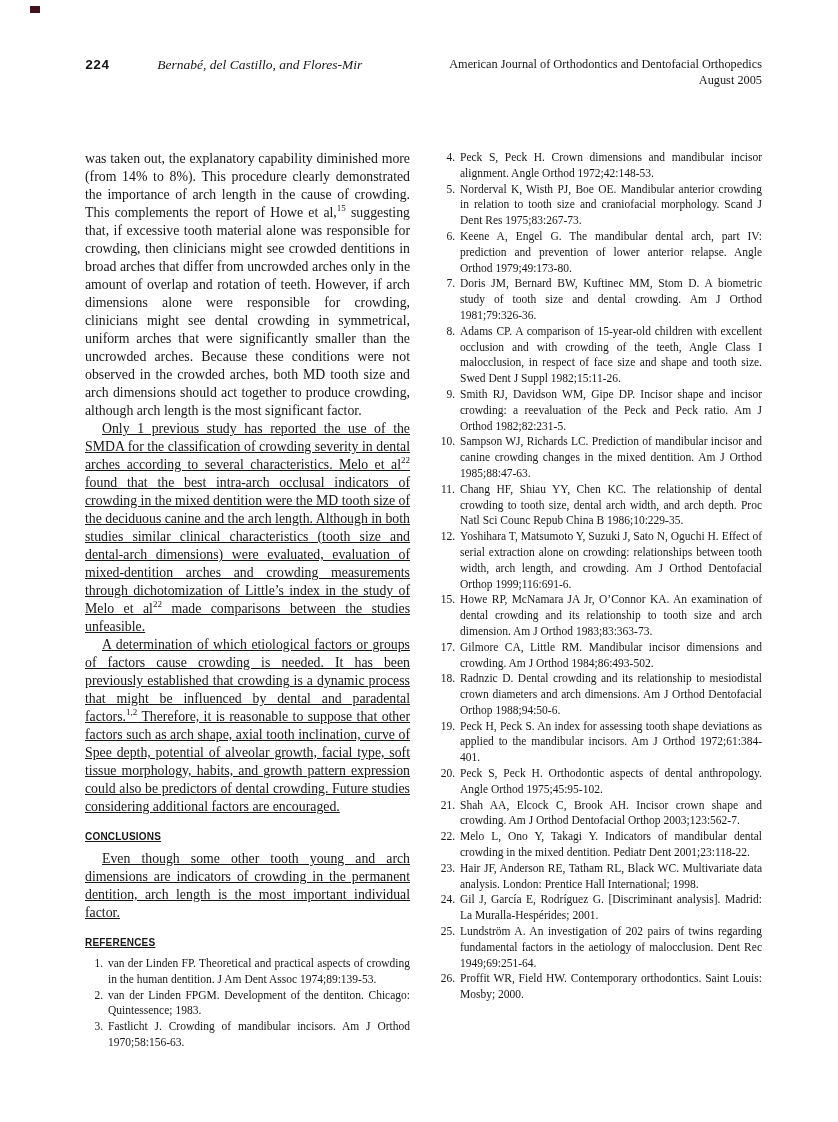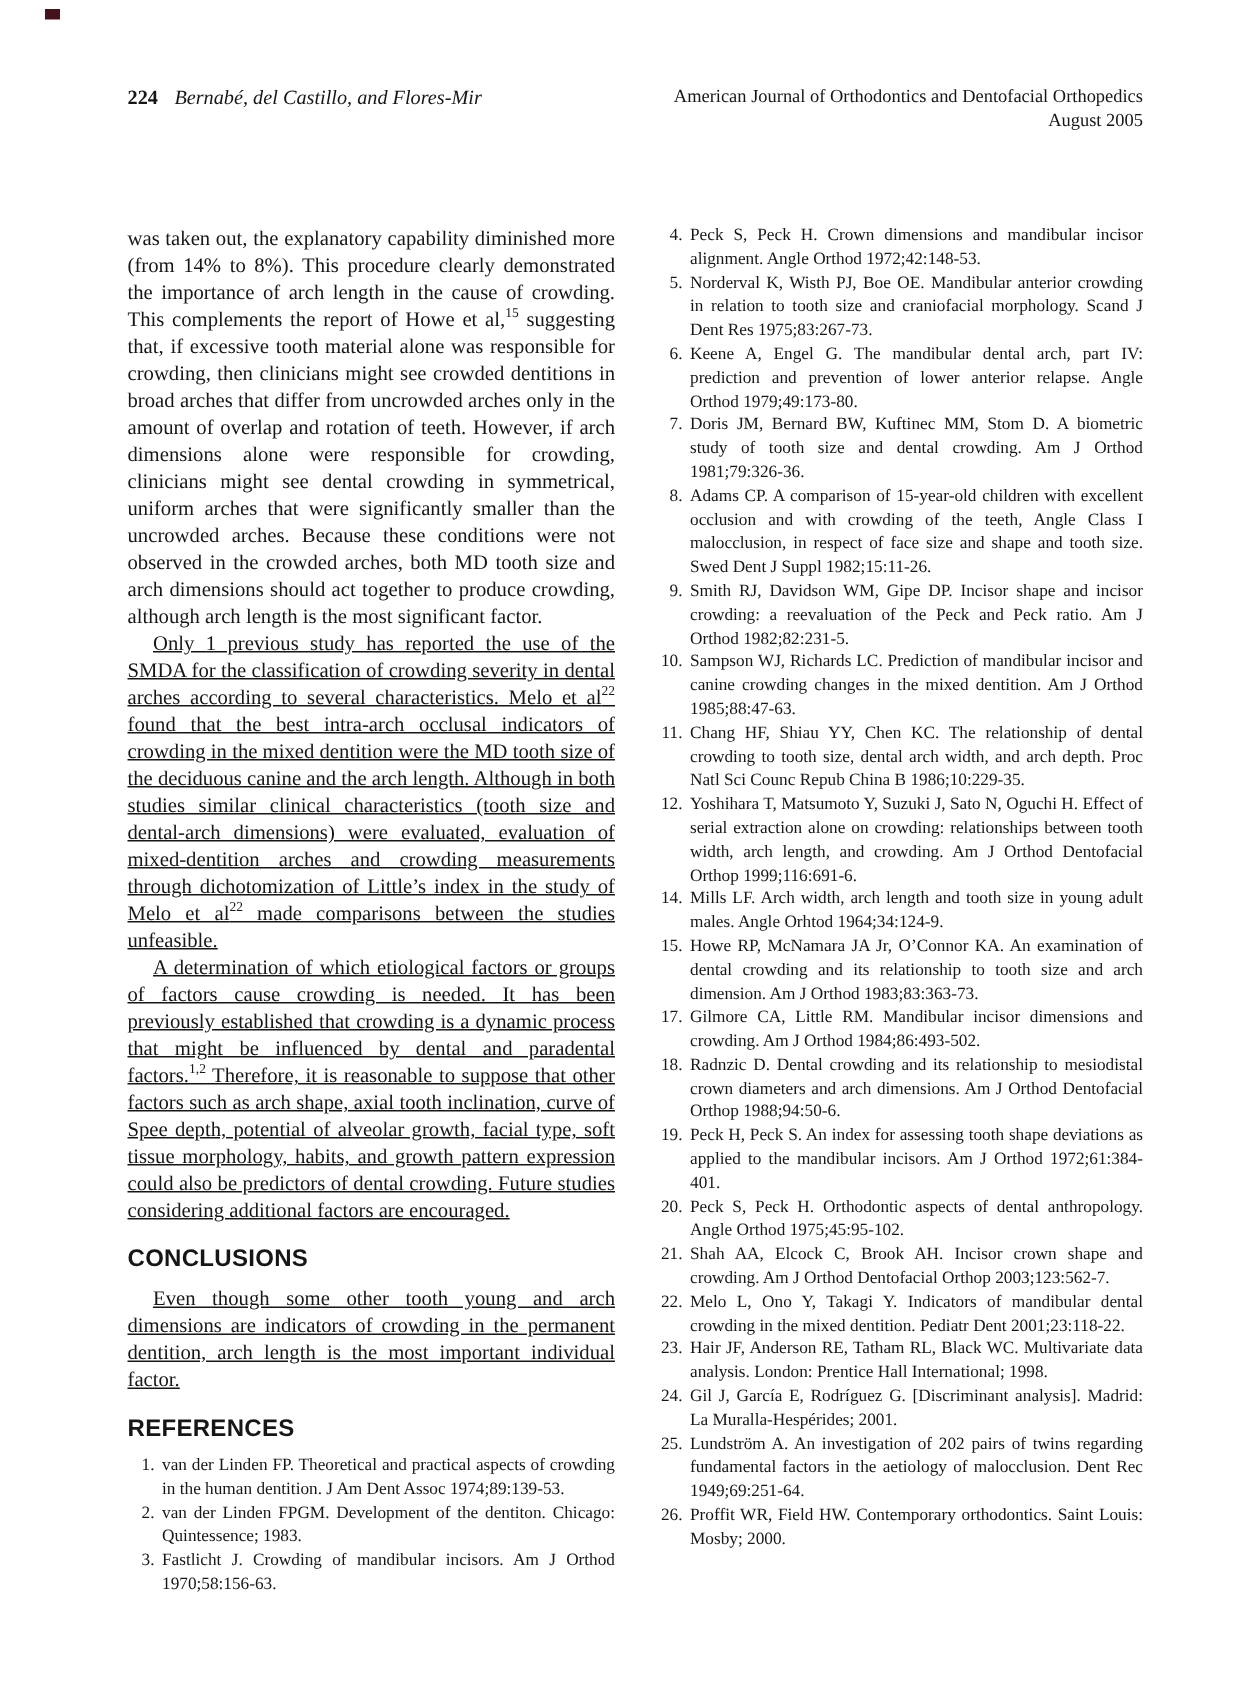--- a/index.html
+++ b/index.html
@@ -22,22 +22,22 @@
     width: 10px;
     height: 7px;
     background: #44121a;
   }
   .page-header {
     display: flex;
     justify-content: space-between;
     align-items: flex-start;
   }
   .header-left { font-size: 13.5px; line-height: 17px; white-space: nowrap; }
-  .page-num { font-weight: bold; margin-right: 11px; }
-  .running-authors { font-style: italic; }
+  .page-num { font-weight: bold; margin-right: 11px; font-family: Liberation Mono, monospace; }
+  .running-authors { font-style: italic; margin-left: 37px; }
   .header-right {
     text-align: right;
     font-size: 12.3px;
     line-height: 16px;
   }
   .columns {
     display: flex;
     gap: 27px;
     margin-top: 62px;
   }
@@ -49,24 +49,25 @@
     text-align: justify;
   }
   .indent { text-indent: 17px; text-decoration: underline; }
   sup {
     font-size: 9px;
     line-height: 0;
     vertical-align: super;
   }
   .section-heading {
     font-family: "Liberation Sans", sans-serif;
-    font-size: 16px;
+    font-size: 10px;
     font-weight: bold;
     letter-spacing: 0.2px;
     margin: 15px 0 8px 0;
+    text-decoration: underline;
   }
   .refs { margin: 0; }
   .ref {
     display: flex;
     font-size: 11.5px;
     line-height: 15.8px;
     text-align: justify;
   }
   .ref-num {
     flex: none;
@@ -152,24 +153,20 @@
           </div>
           <div class="ref">
             <span class="ref-num">11.</span>
             <span class="ref-text">Chang HF, Shiau YY, Chen KC. The relationship of dental crowding to tooth size, dental arch width, and arch depth. Proc Natl Sci Counc Repub China B 1986;10:229-35.</span>
           </div>
           <div class="ref">
             <span class="ref-num">12.</span>
             <span class="ref-text">Yoshihara T, Matsumoto Y, Suzuki J, Sato N, Oguchi H. Effect of serial extraction alone on crowding: relationships between tooth width, arch length, and crowding. Am J Orthod Dentofacial Orthop 1999;116:691-6.</span>
           </div>
           <div class="ref">
-            <span class="ref-num">14.</span>
-            <span class="ref-text">Mills LF. Arch width, arch length and tooth size in young adult males. Angle Orhtod 1964;34:124-9.</span>
-          </div>
-          <div class="ref">
             <span class="ref-num">15.</span>
             <span class="ref-text">Howe RP, McNamara JA Jr, O’Connor KA. An examination of dental crowding and its relationship to tooth size and arch dimension. Am J Orthod 1983;83:363-73.</span>
           </div>
           <div class="ref">
             <span class="ref-num">17.</span>
             <span class="ref-text">Gilmore CA, Little RM. Mandibular incisor dimensions and crowding. Am J Orthod 1984;86:493-502.</span>
           </div>
           <div class="ref">
             <span class="ref-num">18.</span>
             <span class="ref-text">Radnzic D. Dental crowding and its relationship to mesiodistal crown diameters and arch dimensions. Am J Orthod Dentofacial Orthop 1988;94:50-6.</span>

